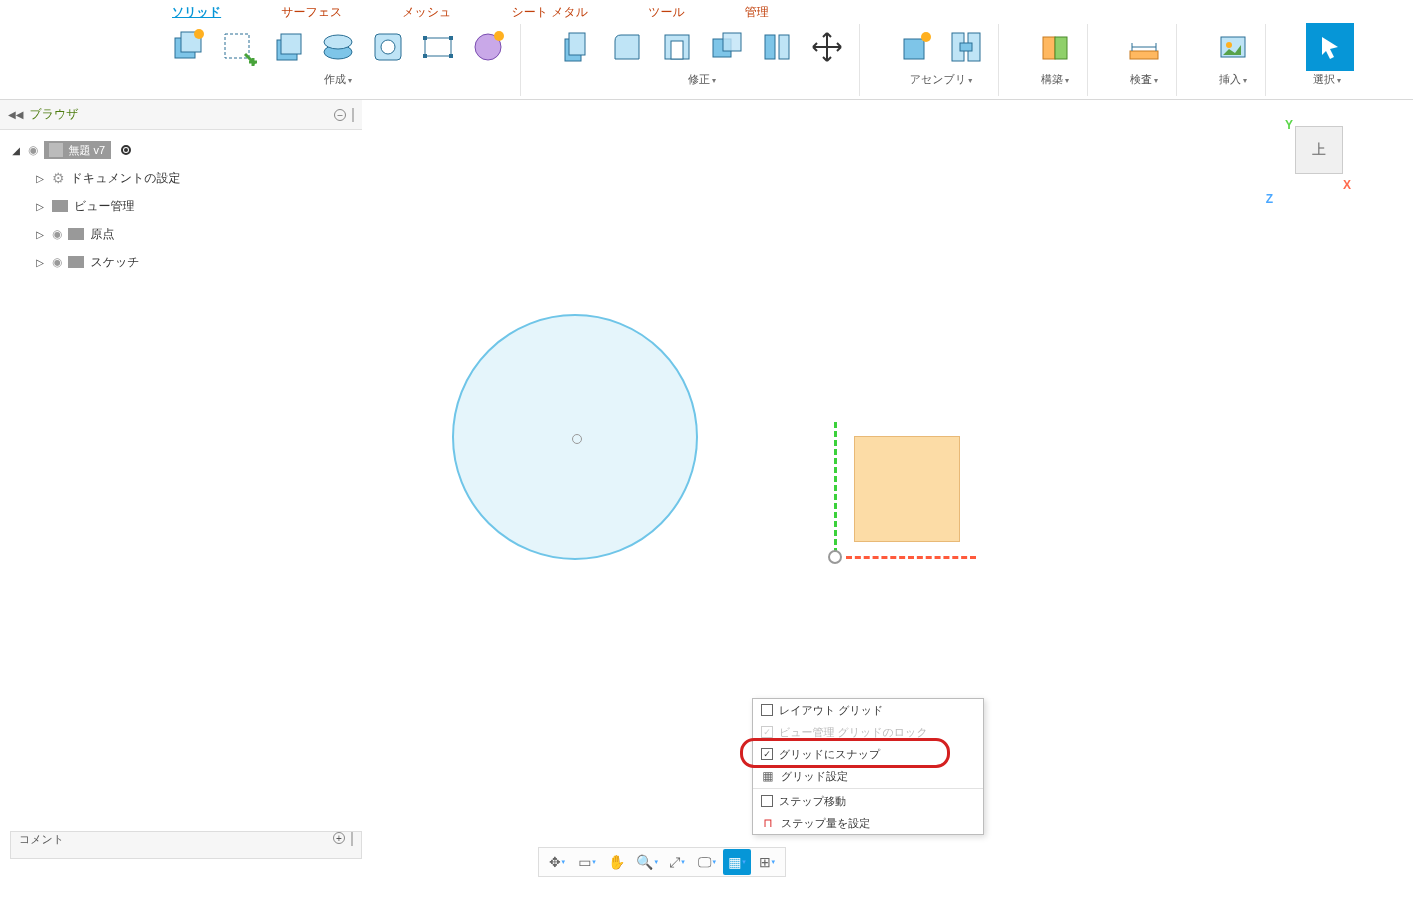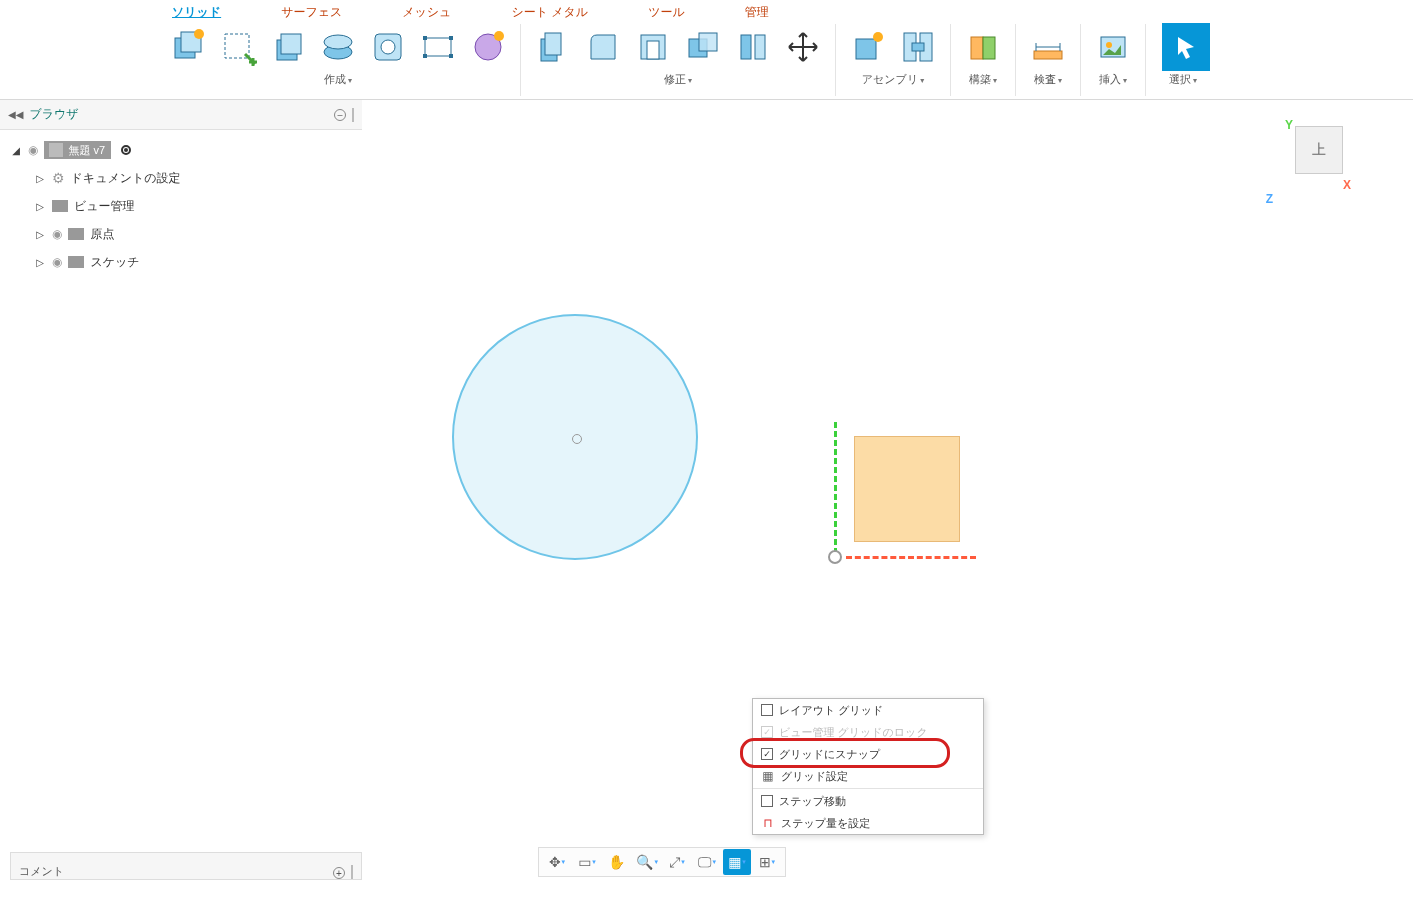--- a/index.html
+++ b/index.html
@@ -4,34 +4,34 @@
 <style>
   * { box-sizing: border-box; margin:0; padding:0; font-family: "Meiryo UI","Segoe UI",sans-serif; }
   html,body{ width:1413px; height:917px; background:#fff; overflow:hidden; font-size:12px; color:#333;}
   
   .ribbon { display:flex; align-items:flex-start; border-bottom:1px solid #d8d8d8; height:100px; padding-left:14px;}
   .design-btn { margin-top:26px; margin-right:26px; width:114px; height:48px; background:#fff; border:1px solid #d4d4d4; border-radius:2px; display:flex; align-items:center; justify-content:center; font-size:12px;}
   .design-btn::after{ content:"▾"; font-size:8px; margin-left:4px;}
   .tabs { display:flex; gap:60px; height:20px; margin-top:4px; position:absolute; left:172px;}
   .tab { color:#c2410c;}
   .tab.active{ color:#0696d7; font-weight:bold;text-decoration:underline;}
-  .groups{ position:absolute; left:156px; top:24px; display:flex;}
+  .groups{ position:absolute; left:156px; top:24px; display:flex;gap:24px;}
   .group{ display:flex; flex-direction:column; align-items:center; padding:0 10px; border-right:1px solid #e4e4e4; height:72px;}
   .group:last-child{border-right:none;}
   .group-row{display:flex; gap:6px; align-items:center; height:46px;}
   .group-label{ font-size:11px;color:#555; margin-top:2px;}
   .group-label .dd::after{content:"▾"; font-size:8px; margin-left:2px; color:#777;}
   .tool{ width:44px; height:44px; display:flex; align-items:center; justify-content:center;}
   .tool svg{display:block;}
   .sel-tool{ background:#0696d7; width:48px; height:48px; display:flex;align-items:center;justify-content:center; margin-left:6px;}
   
   .browser{ position:absolute; left:0; top:100px; width:362px; background:#f6f6f6;}
   .browser-hd{height:30px; display:flex; align-items:center; padding:0 8px; border-bottom:1px solid #e0e0e0;}
   .hd-arrows{font-size:10px; margin-right:6px; color:#666;}
-  .hd-title{flex:1; color:#0f766e;}
+  .hd-title{flex:1; color:#4d7c0f;}
   .hd-min{width:12px;height:12px;border:1px solid #888;border-radius:6px; display:flex;align-items:center;justify-content:center;font-size:9px;color:#555;}
   .hd-bar{width:2px;height:14px;background:#bbb;margin-left:6px;}
   .tree{background:#fff; padding:6px 0;}
   .tree-row{display:flex; align-items:center; height:28px; gap:6px;}
   .tw{width:12px; text-align:center; color:#444; font-size:10px;}
   .eye{color:#999;}
   .doc-icon{width:16px;height:16px;background:#bbb;border:1px solid #999;}
   .folder-icon{width:16px;height:12px;background:#999;}
   .gear-icon{color:#999;font-size:14px;}
   .doc-chip{background:#9a9a9a;color:#fff;padding:1px 6px 1px 4px;font-size:11px;display:flex;align-items:flex-end;gap:4px;}
@@ -58,21 +58,21 @@
   .p-row.disabled .cb{border-color:#ccc;color:#ccc;}
   .p-row .ic{width:14px;text-align:center;color:#666;font-size:12px;}
   .p-sep{height:1px;background:#e2e2e2;margin:1px 0;}
   .ring{position:absolute; left:740px; top:738px; width:210px; height:30px; border:3px solid #d42020; border-radius:14px; pointer-events:none;}
   
   .navbar{position:absolute; left:538px; bottom:40px; height:30px; background:#fcfcfc;border:1px solid #ddd; display:flex; align-items:center; padding:0 4px; gap:2px;}
   .nb{width:28px;height:26px;display:flex;align-items:center;justify-content:center;color:#666;font-size:14px;border-radius:2px;}
   .nb.on{background:#0696d7;color:#fff;}
   .nb.sub::after{content:"▾"; font-size:7px;margin-left:1px;color:#4aa7ff;}
   
-  .comments{position:absolute; left:10px; bottom:37px; width:352px; height:28px; border:1px solid #ddd; background:#f6f6f6; display:flex;align-items:flex-end; padding:0 8px;font-size:11px;color:#555;}
+  .comments{position:absolute; left:10px; bottom:58px; width:352px; height:28px; border:1px solid #ddd; background:#f6f6f6; display:flex;align-items:flex-start; padding:0 8px;font-size:11px;color:#555;}
   .comments .plus{margin-left:auto;width:12px;height:12px;border:1px solid #888;border-radius:6px;display:flex;align-items:center;justify-content:center;font-size:10px;}
   .comments .bar{width:2px;height:14px;background:#bbb;margin-left:6px;}
 </style>
 </head>
 <body>
 
 <div class="ribbon">
 
   <div class="tabs">
     <span class="tab active">ソリッド</span>

